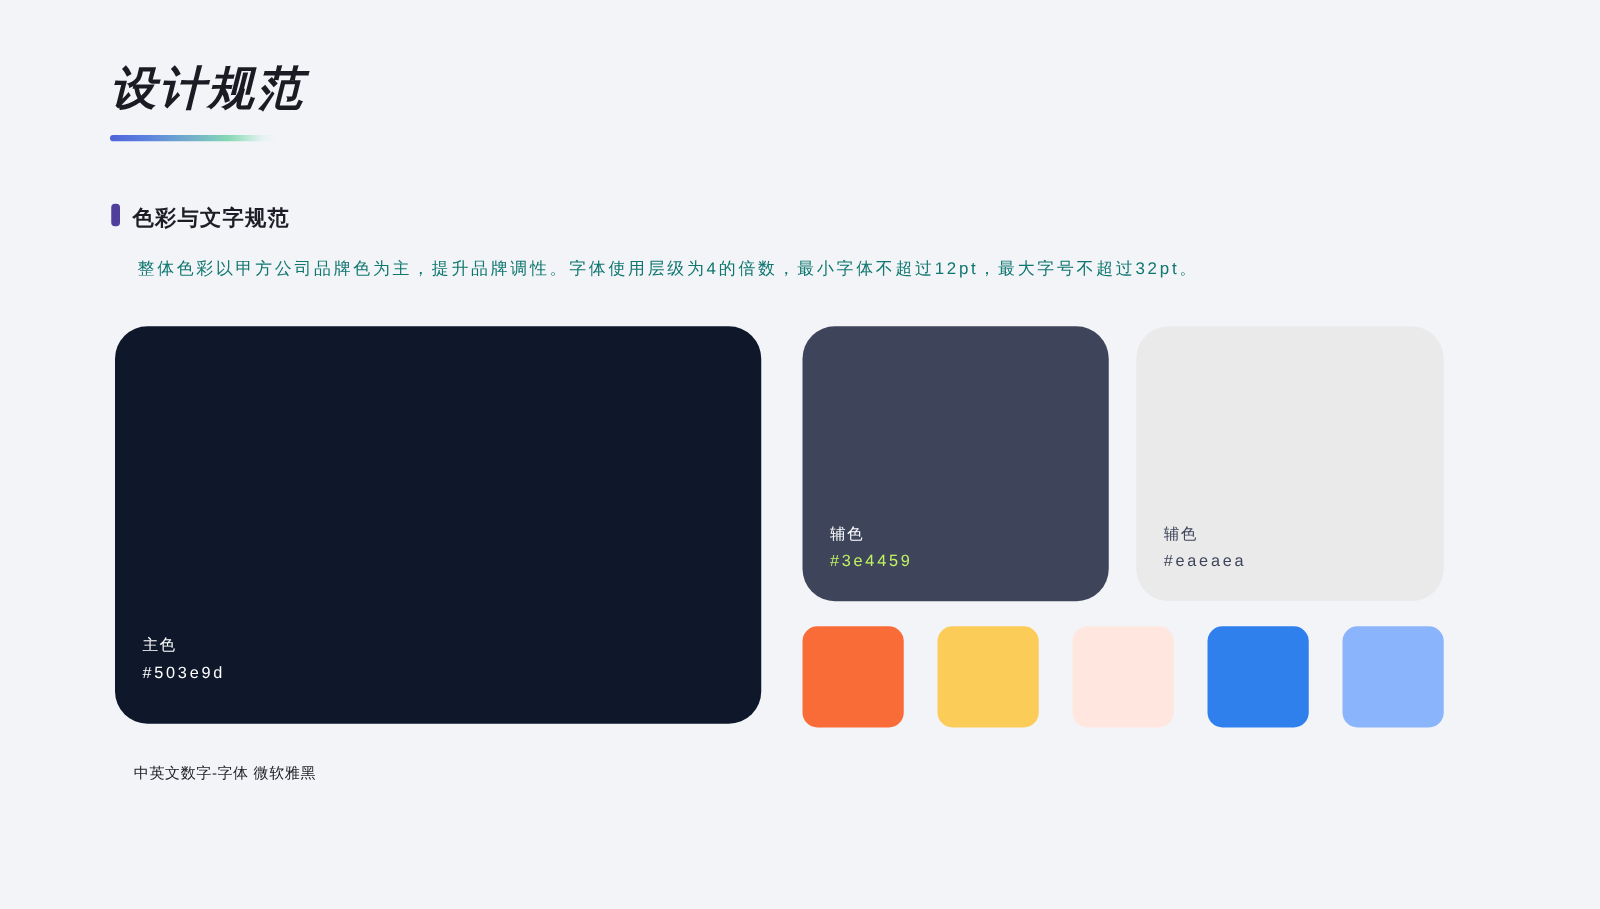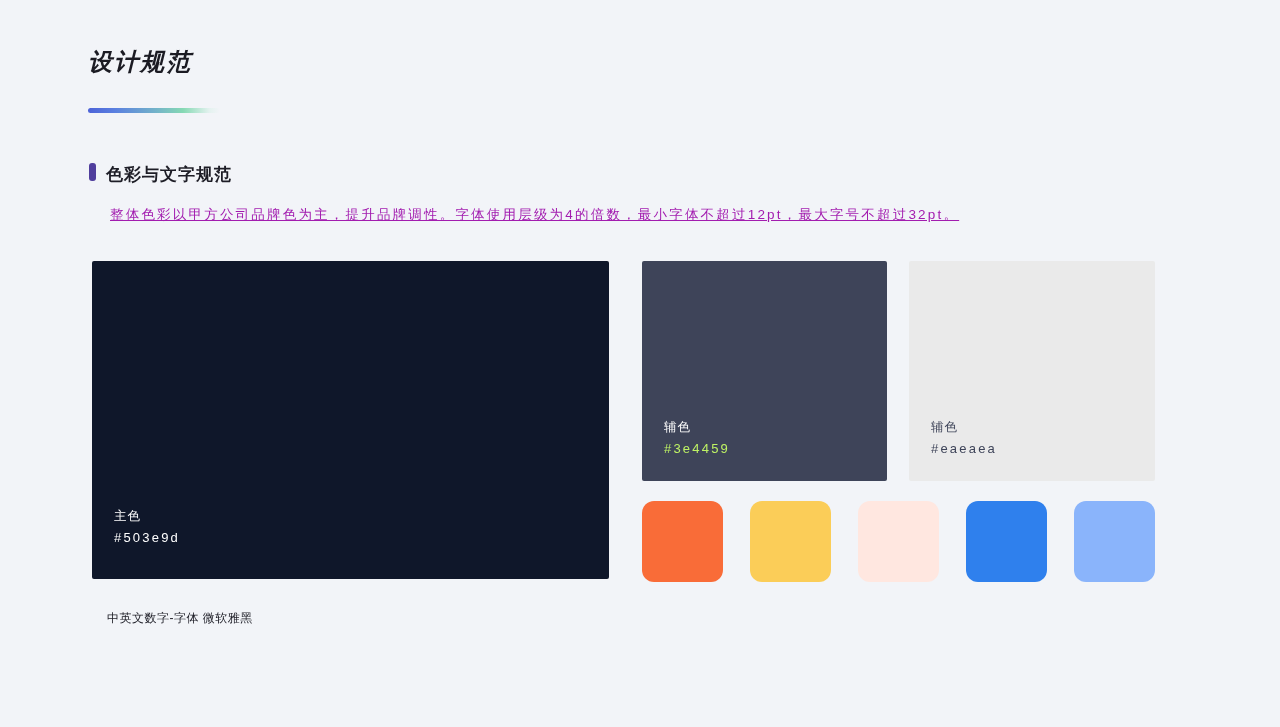--- a/index.html
+++ b/index.html
@@ -35,21 +35,21 @@
     opacity: 0.95;
     text-shadow: 0 0 1px #e4e8ef;
     -webkit-text-stroke: 1px #e9ecf2;
     user-select: none;
     white-space: nowrap;
   }
   .page-title {
     position: absolute;
     left: 0px;
     top: 20px;
-    font-size: 24px;
+    font-size: 37px;
     font-weight: bold;
     font-style: italic;
     color: #1b1b23;
     letter-spacing: 2px;
     white-space: nowrap;
   }
   .title-underline {
     position: absolute;
     left: 0px;
     top: 82px;
@@ -85,30 +85,29 @@
     font-weight: bold;
     color: #1d1d26;
     letter-spacing: 1px;
     white-space: nowrap;
   }
   .section-desc {
     position: absolute;
     left: 110px;
     top: 206px;
     font-size: 13.5px;
-    color: #a21caf;
+    color: #0f766e;
     letter-spacing: 2.2px;
     white-space: nowrap;
-    text-decoration: underline;
   }
 
   
   .swatch {
     position: absolute;
-    border-radius: 2px;
+    border-radius: 26px;
     box-sizing: border-box;
   }
   .swatch .labels {
     position: absolute;
     left: 22px;
   }
   .swatch .sw-name {
     font-size: 12.5px;
     letter-spacing: 1px;
     margin-bottom: 5px;

